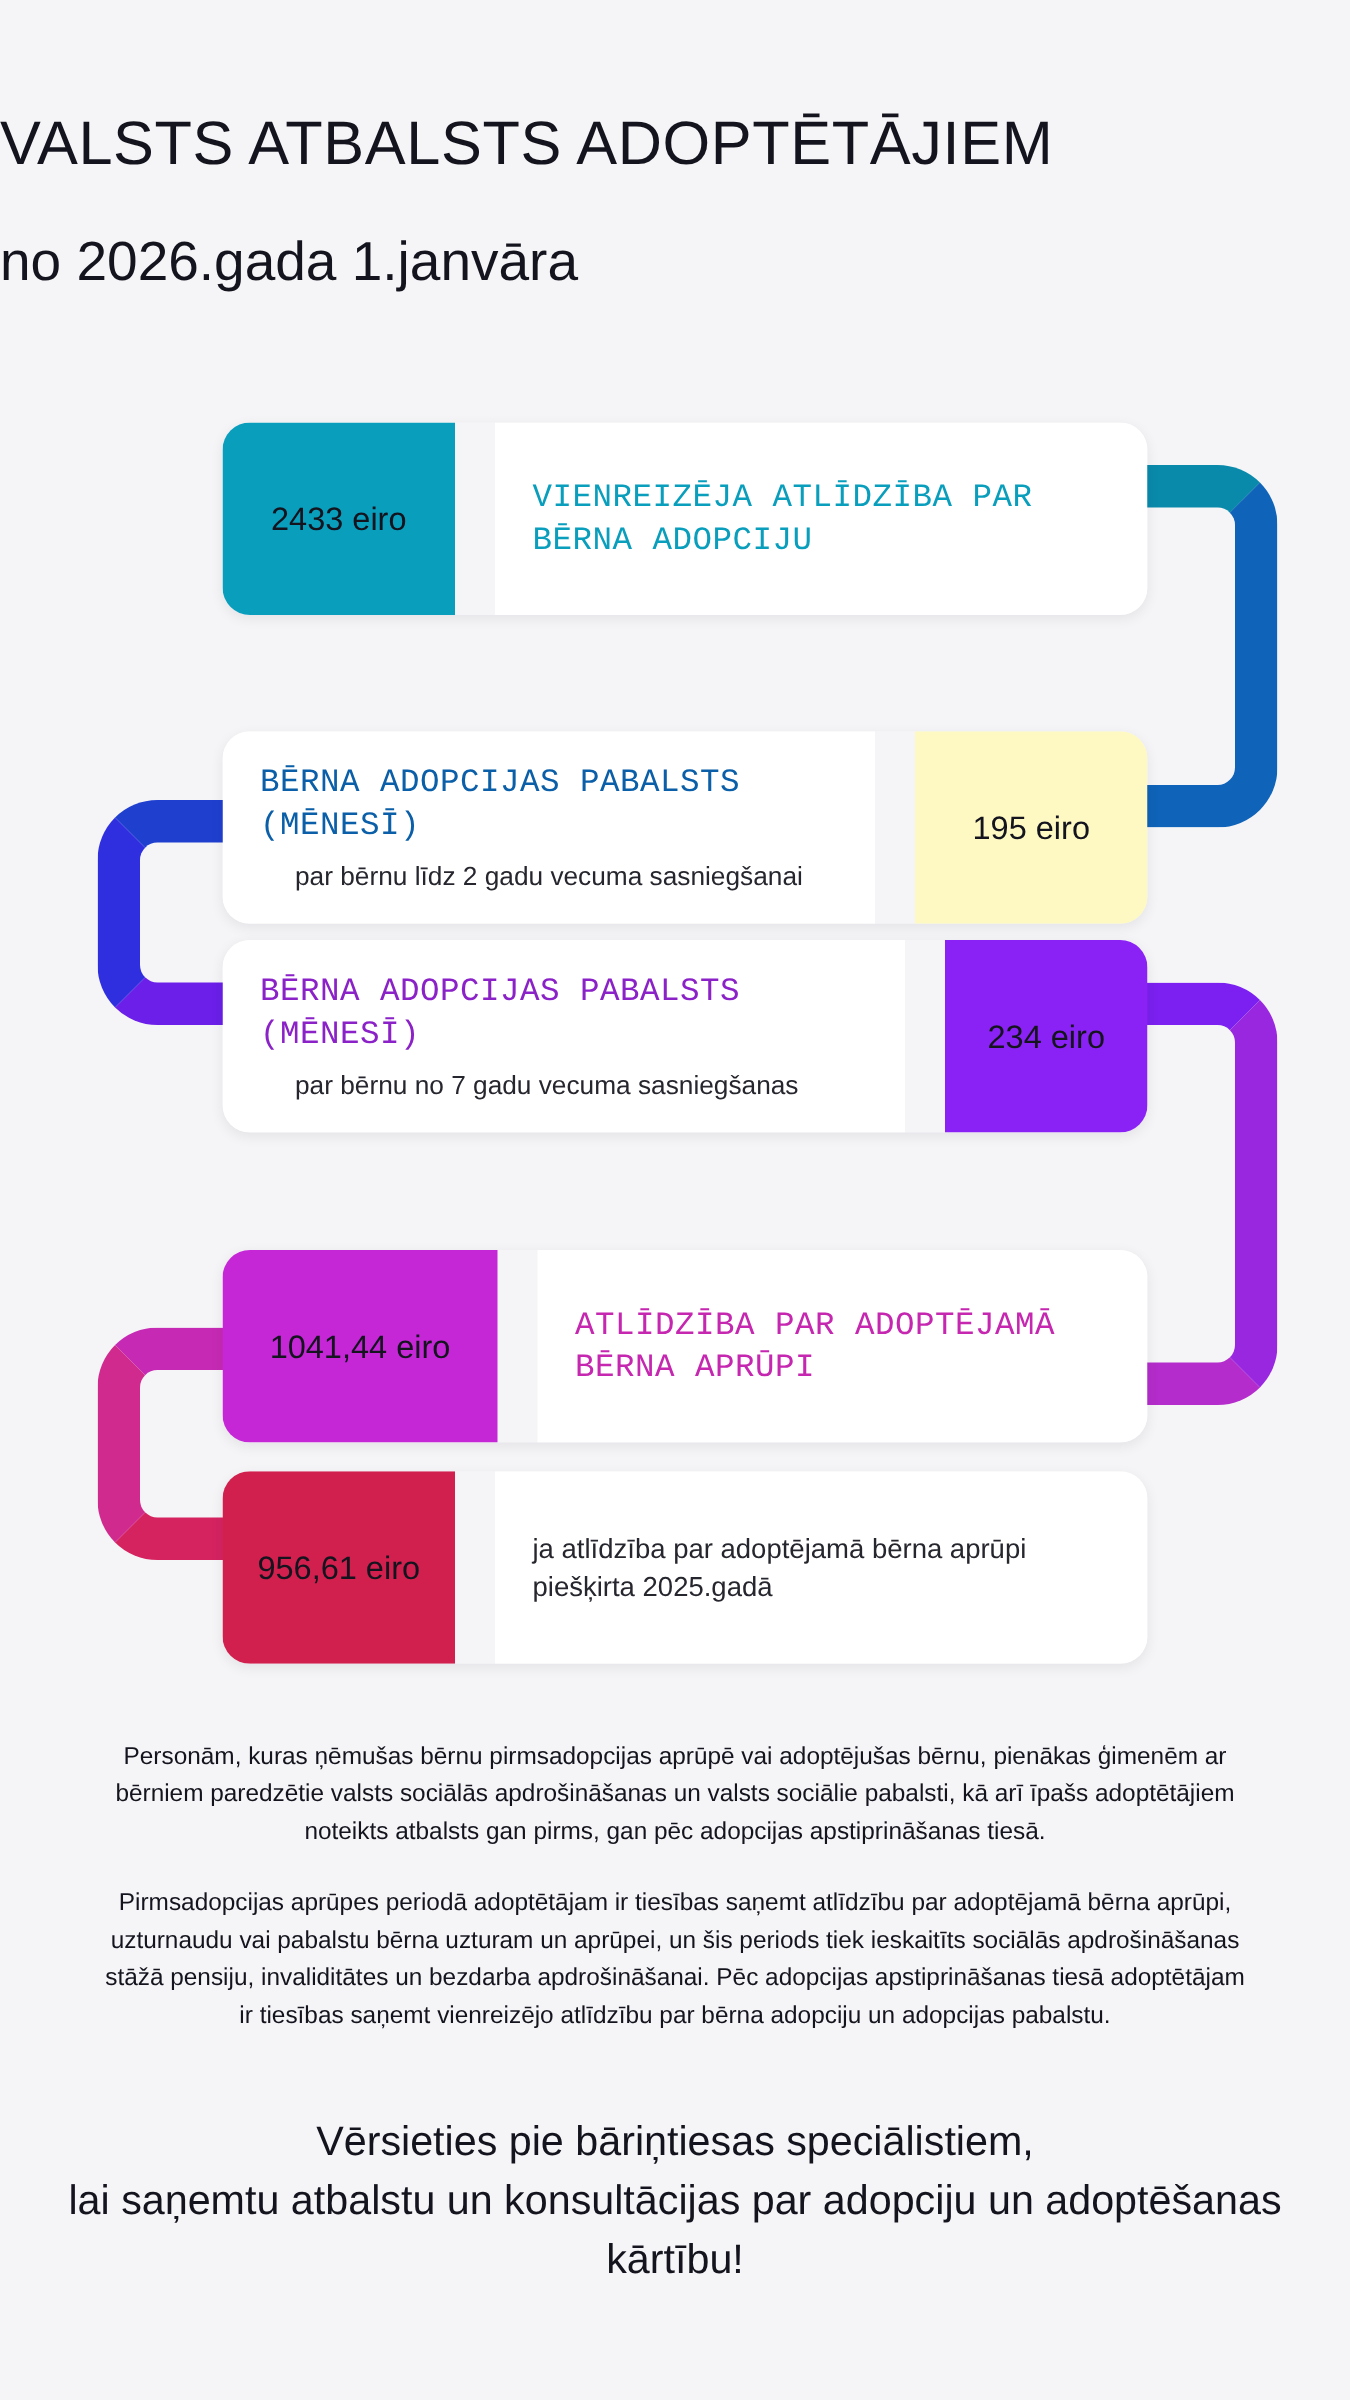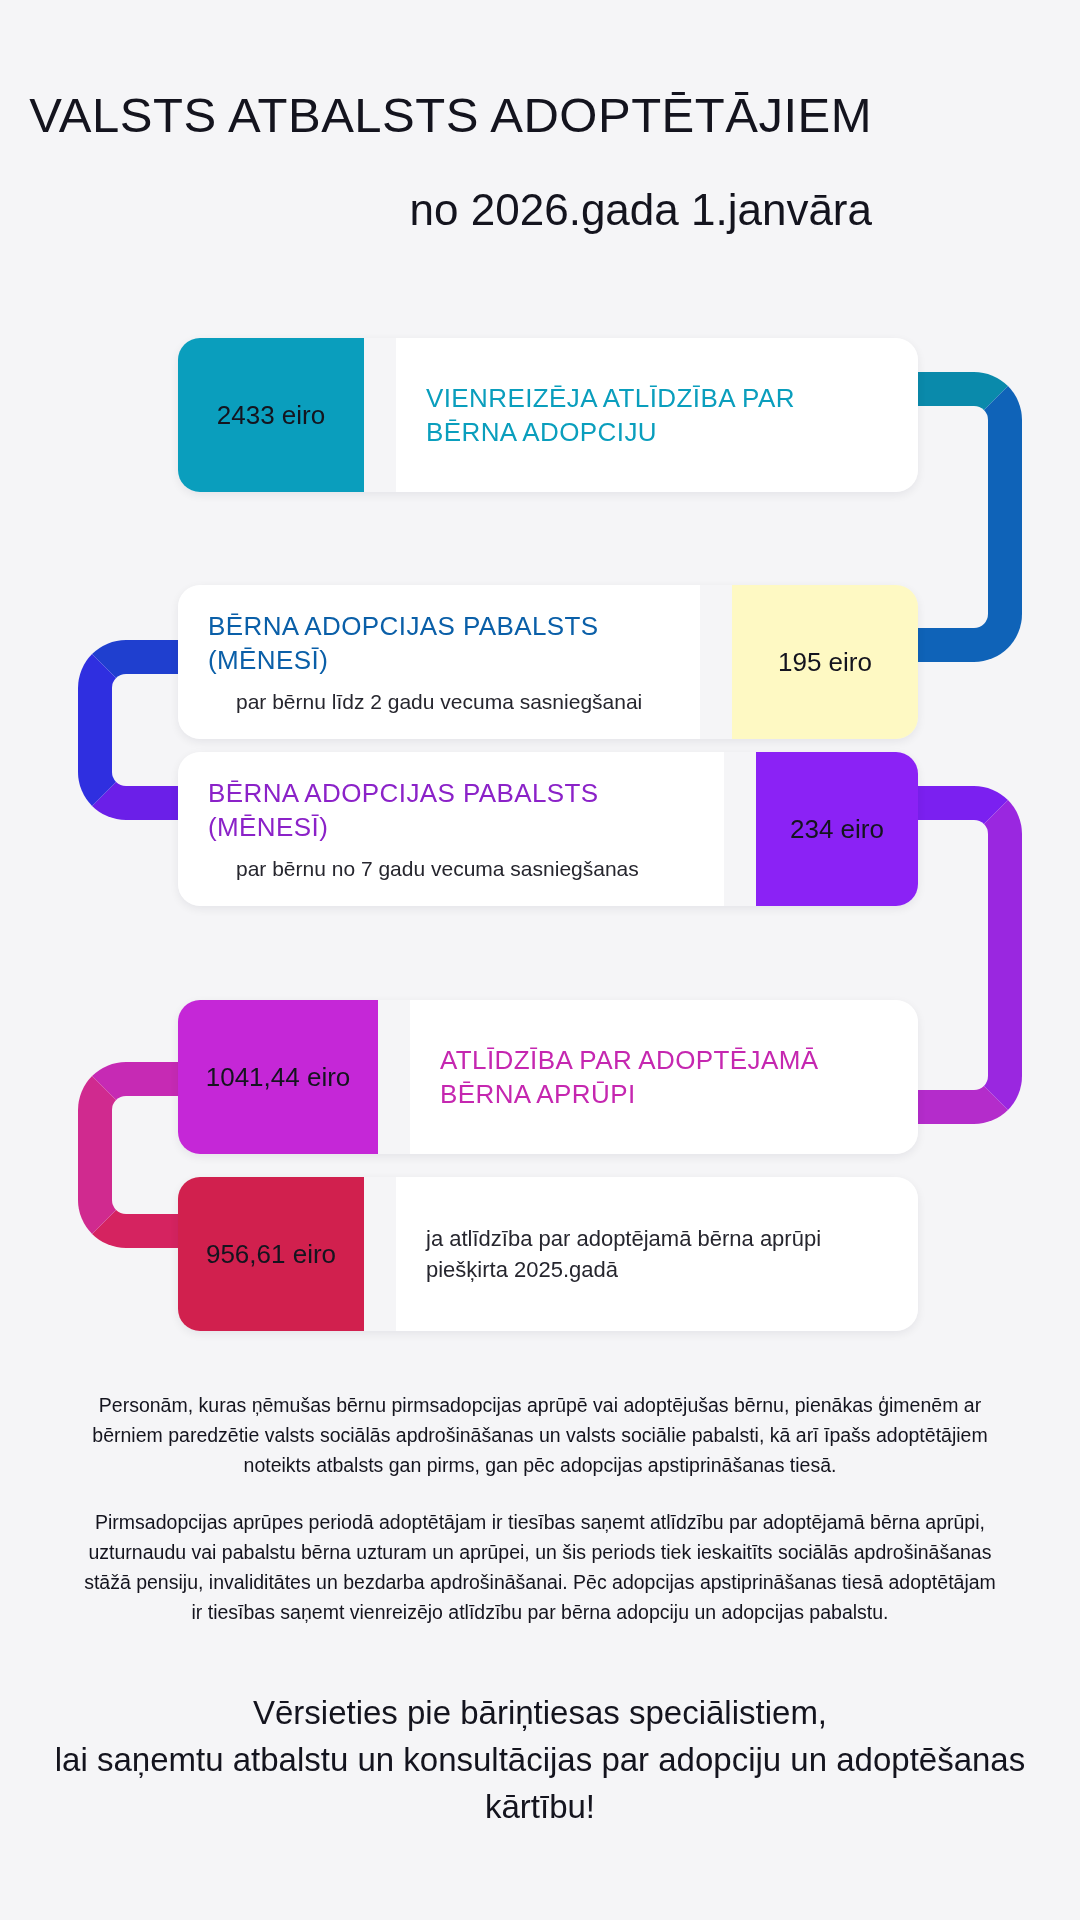--- a/index.html
+++ b/index.html
@@ -16,21 +16,21 @@
     height: 1920px;
     background: #f5f5f7;
   }
 
   
   .title-block {
     position: absolute;
     top: 88px;
     left: 0;
     width: 872px;
-    text-align: right;
+    text-align: left;
   }
   .title-main {
     font-size: 49px;
     letter-spacing: 0.5px;
     color: #14141e;
     font-weight: 400;
     line-height: 1.12;
   }
   .title-sub {
     font-size: 44px;
@@ -120,20 +120,21 @@
     background: #ffffff;
     display: flex;
     flex-direction: column;
     justify-content: center;
     padding: 0 30px;
   }
   .body .head {
     font-size: 26px;
     letter-spacing: 0.4px;
     line-height: 1.32;
+    font-family: Liberation Mono, monospace;
   }
   .body .note {
     font-size: 21px;
     color: #26262e;
     margin-top: 10px;
     padding-left: 28px;
     line-height: 1.3;
   }
   .body .plain {
     font-size: 22px;
@@ -153,21 +154,21 @@
   #card-2 .head { color: #0a5fa8; }
 
   
   #card-3 { top: 752px; left: 178px; width: 740px; }
   #card-3 .amount { width: 162px; background: #8b22f5; order: 2; }
   #card-3 .body { order: 1; }
   #card-3 .head { color: #8b22c8; }
 
   
   #card-4 { top: 1000px; left: 178px; width: 740px; }
-  #card-4 .amount { width: 200px; background: #c527d7; }
+  #card-4 .amount { width: 220px; background: #c527d7; }
   #card-4 .head { color: #c527b0; }
 
   
   #card-5 { top: 1165px; left: 178px; width: 740px; margin-top: 12px; }
   #card-5 .amount { width: 186px; background: #d1204e; }
 
   
   .paragraphs {
     position: absolute;
     top: 1390px;

